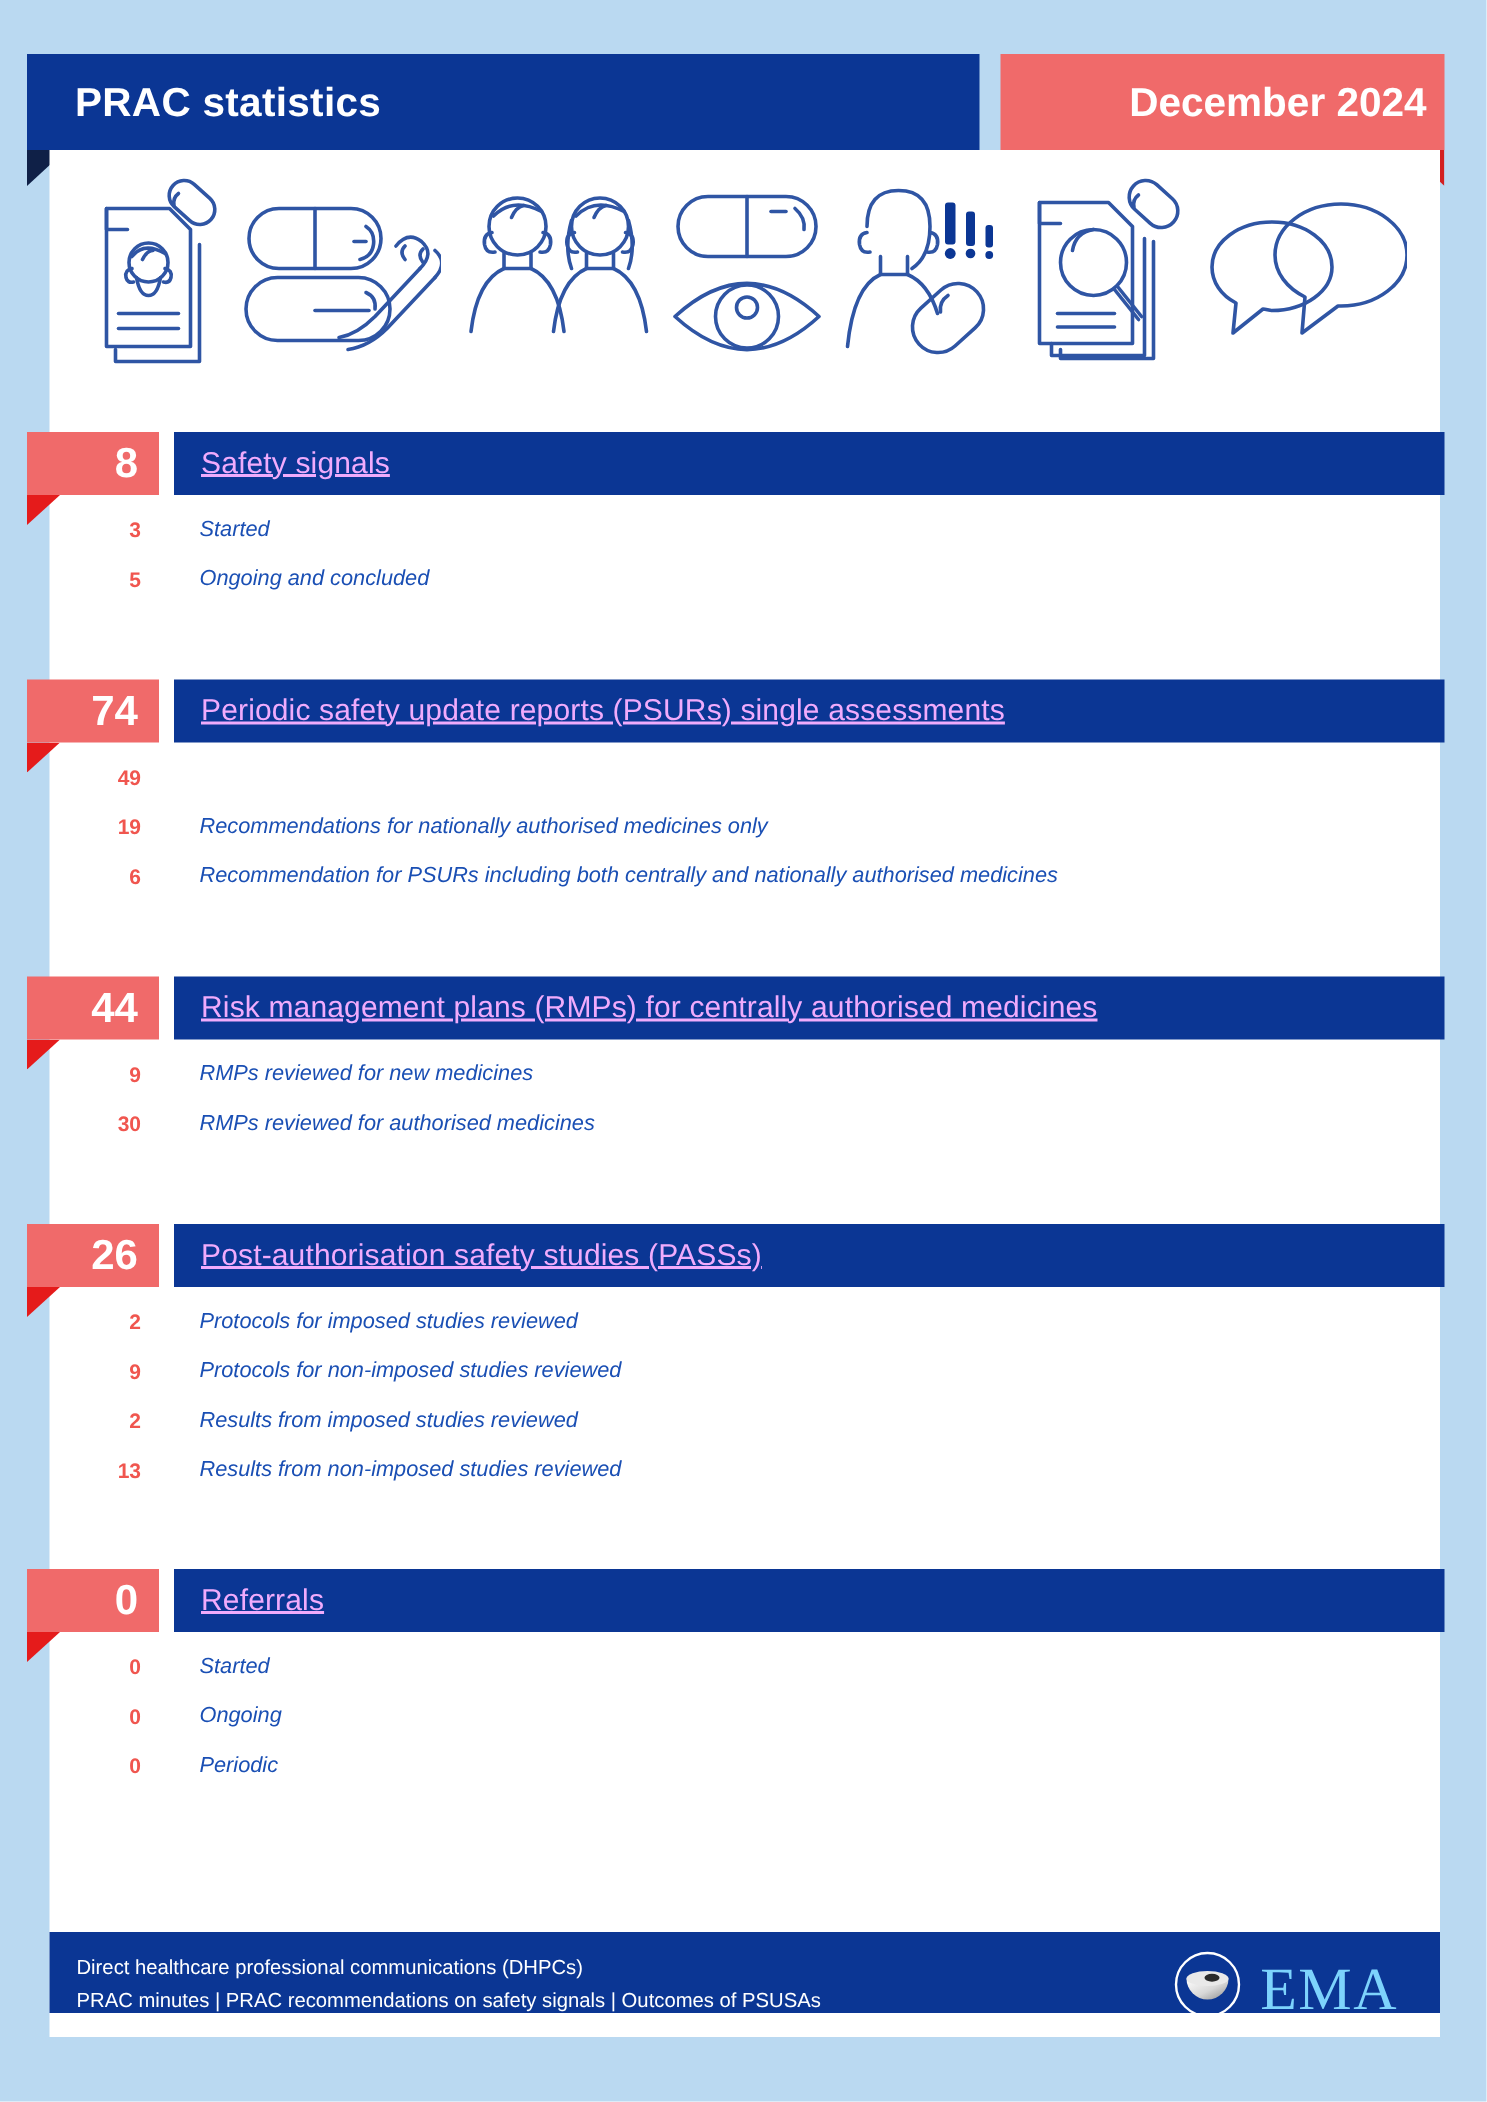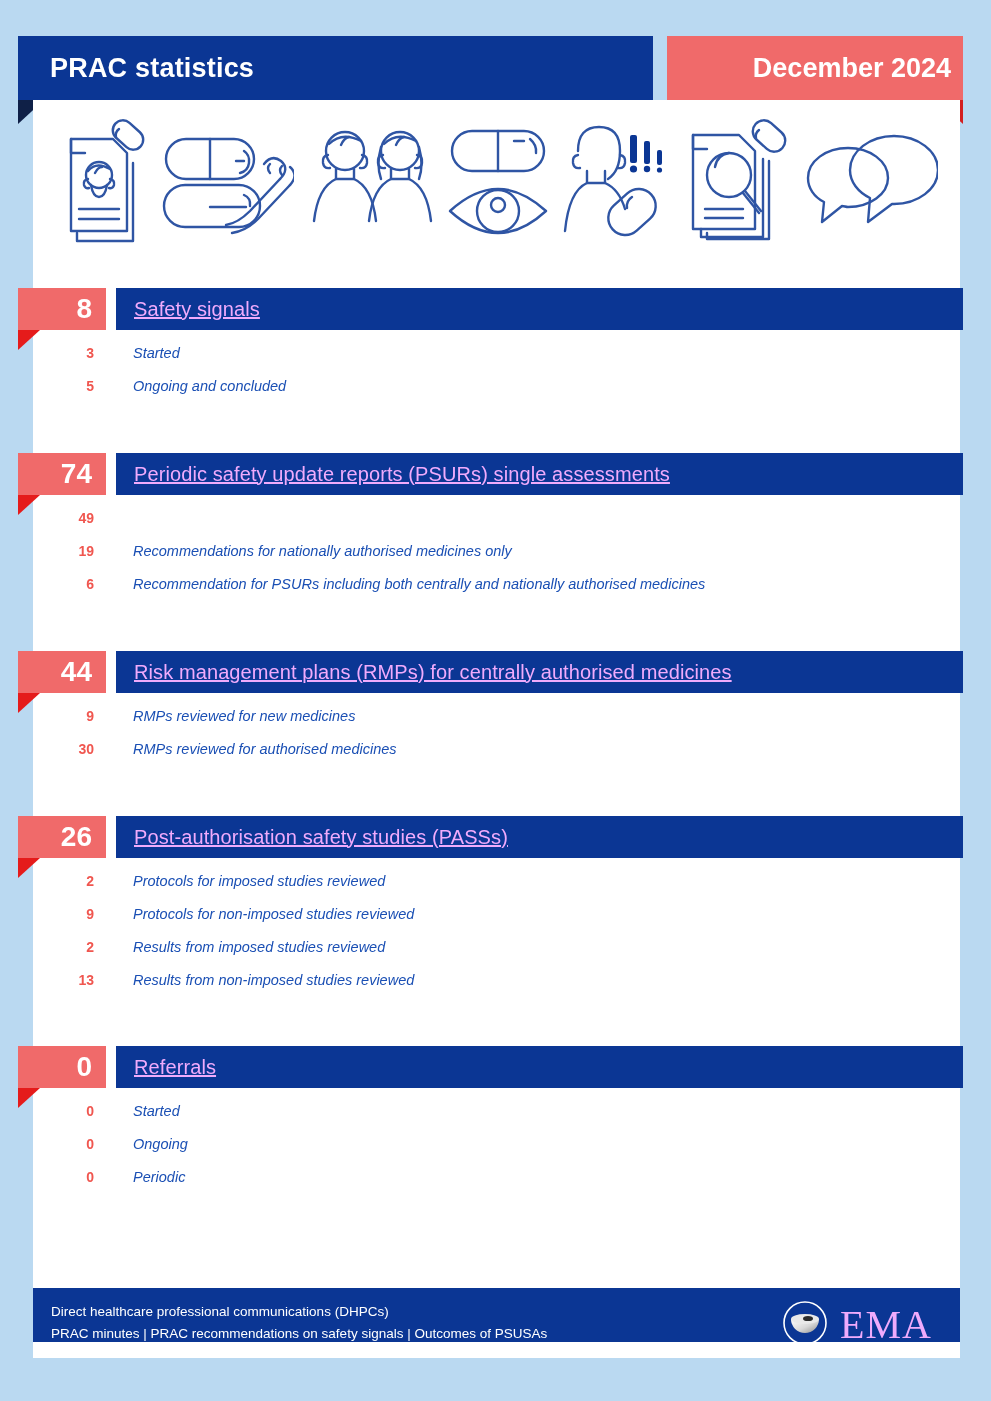--- a/index.html
+++ b/index.html
@@ -103,21 +103,21 @@
   .footer .ftxt{
     position:absolute; left:18px; top:13px;
     color:#ffffff; font-size:13.5px; line-height:22px;
   }
   .footer .logo{
     position:absolute; right:28px; top:12px;
     display:flex; align-items:center; gap:12px;
   }
   .footer .logo .emblem{ display:block; }
   .footer .logo .wordmark{
-    color:#f0abfc; font-family:"Liberation Serif", serif;
+    color:#7dd3fc; font-family:"Liberation Serif", serif;
     font-size:40px; letter-spacing:1px; line-height:42px;text-align:center;
   }
 </style>
 </head>
 <body>
 
 <div class="header-row">
   <div class="header-title-bar">
     <span class="htxt">PRAC statistics</span>
   </div>

